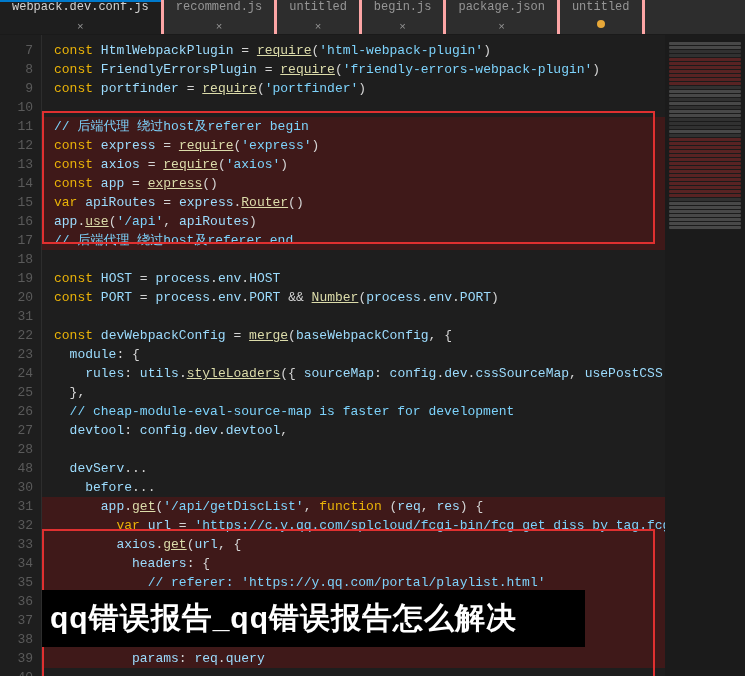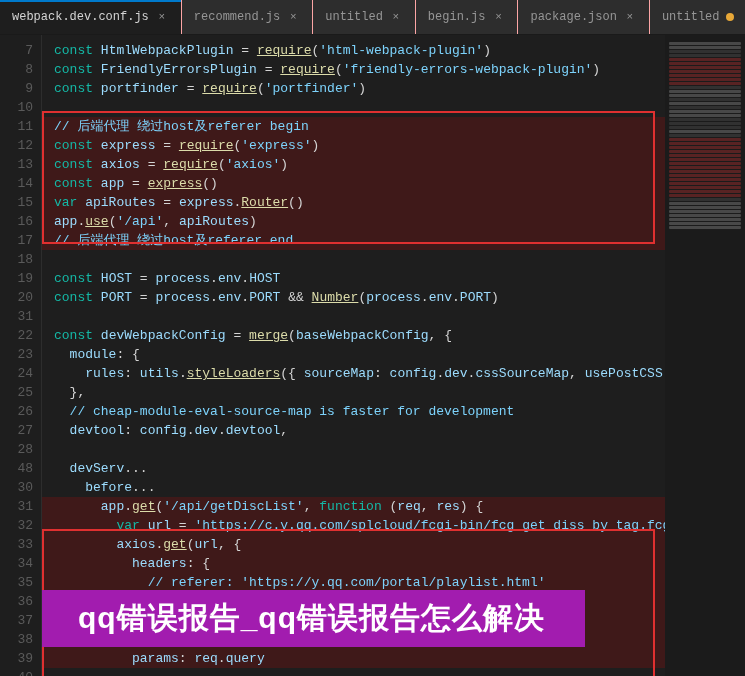--- a/index.html
+++ b/index.html
@@ -22,25 +22,26 @@
       border-bottom: 1px solid #1a1a1a;
       overflow: hidden;
     }
     .tab {
       display: flex;
       align-items: center;
       padding: 0 12px;
       height: 35px;
       font-size: 12px;
       color: #969696;
-      border-right: 1px solid #fca5a5;
+      border-right: 3px solid #fca5a5;
       cursor: pointer;
       white-space: nowrap;
       gap: 6px;
       position: relative;
+      flex-direction: column;
     }
     .tab.active {
       background: #1e1e1e;
       color: #d4d4d4;
     }
     .tab.active::after {
       content: '';
       position: absolute;
       top: 0;
       left: 0;
@@ -106,48 +107,48 @@
       padding: 0 12px;
       white-space: pre;
       font-size: 13px;
       position: relative;
     }
     .code-line.highlighted {
       background: rgba(255, 0, 0, 0.15);
     }
 
     
-    .kw { color: #14b8a6; }
+    .kw { color: #eab308; }
     .str { color: #7dd3fc; }
     .fn { color: #dcdcaa; text-decoration: underline; }
     .var { color: #9cdcfe; }
     .comment { color: #7dd3fc; }
     .op { color: #d4d4d4; }
     .prop { color: #9cdcfe; }
     .punc { color: #d4d4d4; }
 
     
     .red-outline {
       position: absolute;
       border: 2px solid #e03030;
       pointer-events: none;
       z-index: 5;
     }
 
     
     .banner {
       position: absolute;
-      background: #a21caf;
+      background: #000000;
       color: #fff;
       font-size: 28px;
       font-weight: bold;
       font-family: 'SimHei', 'Microsoft YaHei', sans-serif;
       left: 50px;
       z-index: 10;
-      padding: 8px 36px;
+      padding: 8px 8px;
       letter-spacing: 1px;
     }
 
     
     .minimap {
       width: 80px;
       background: #1a1a1a;
       position: relative;
       overflow: hidden;
       opacity: 0.7;

